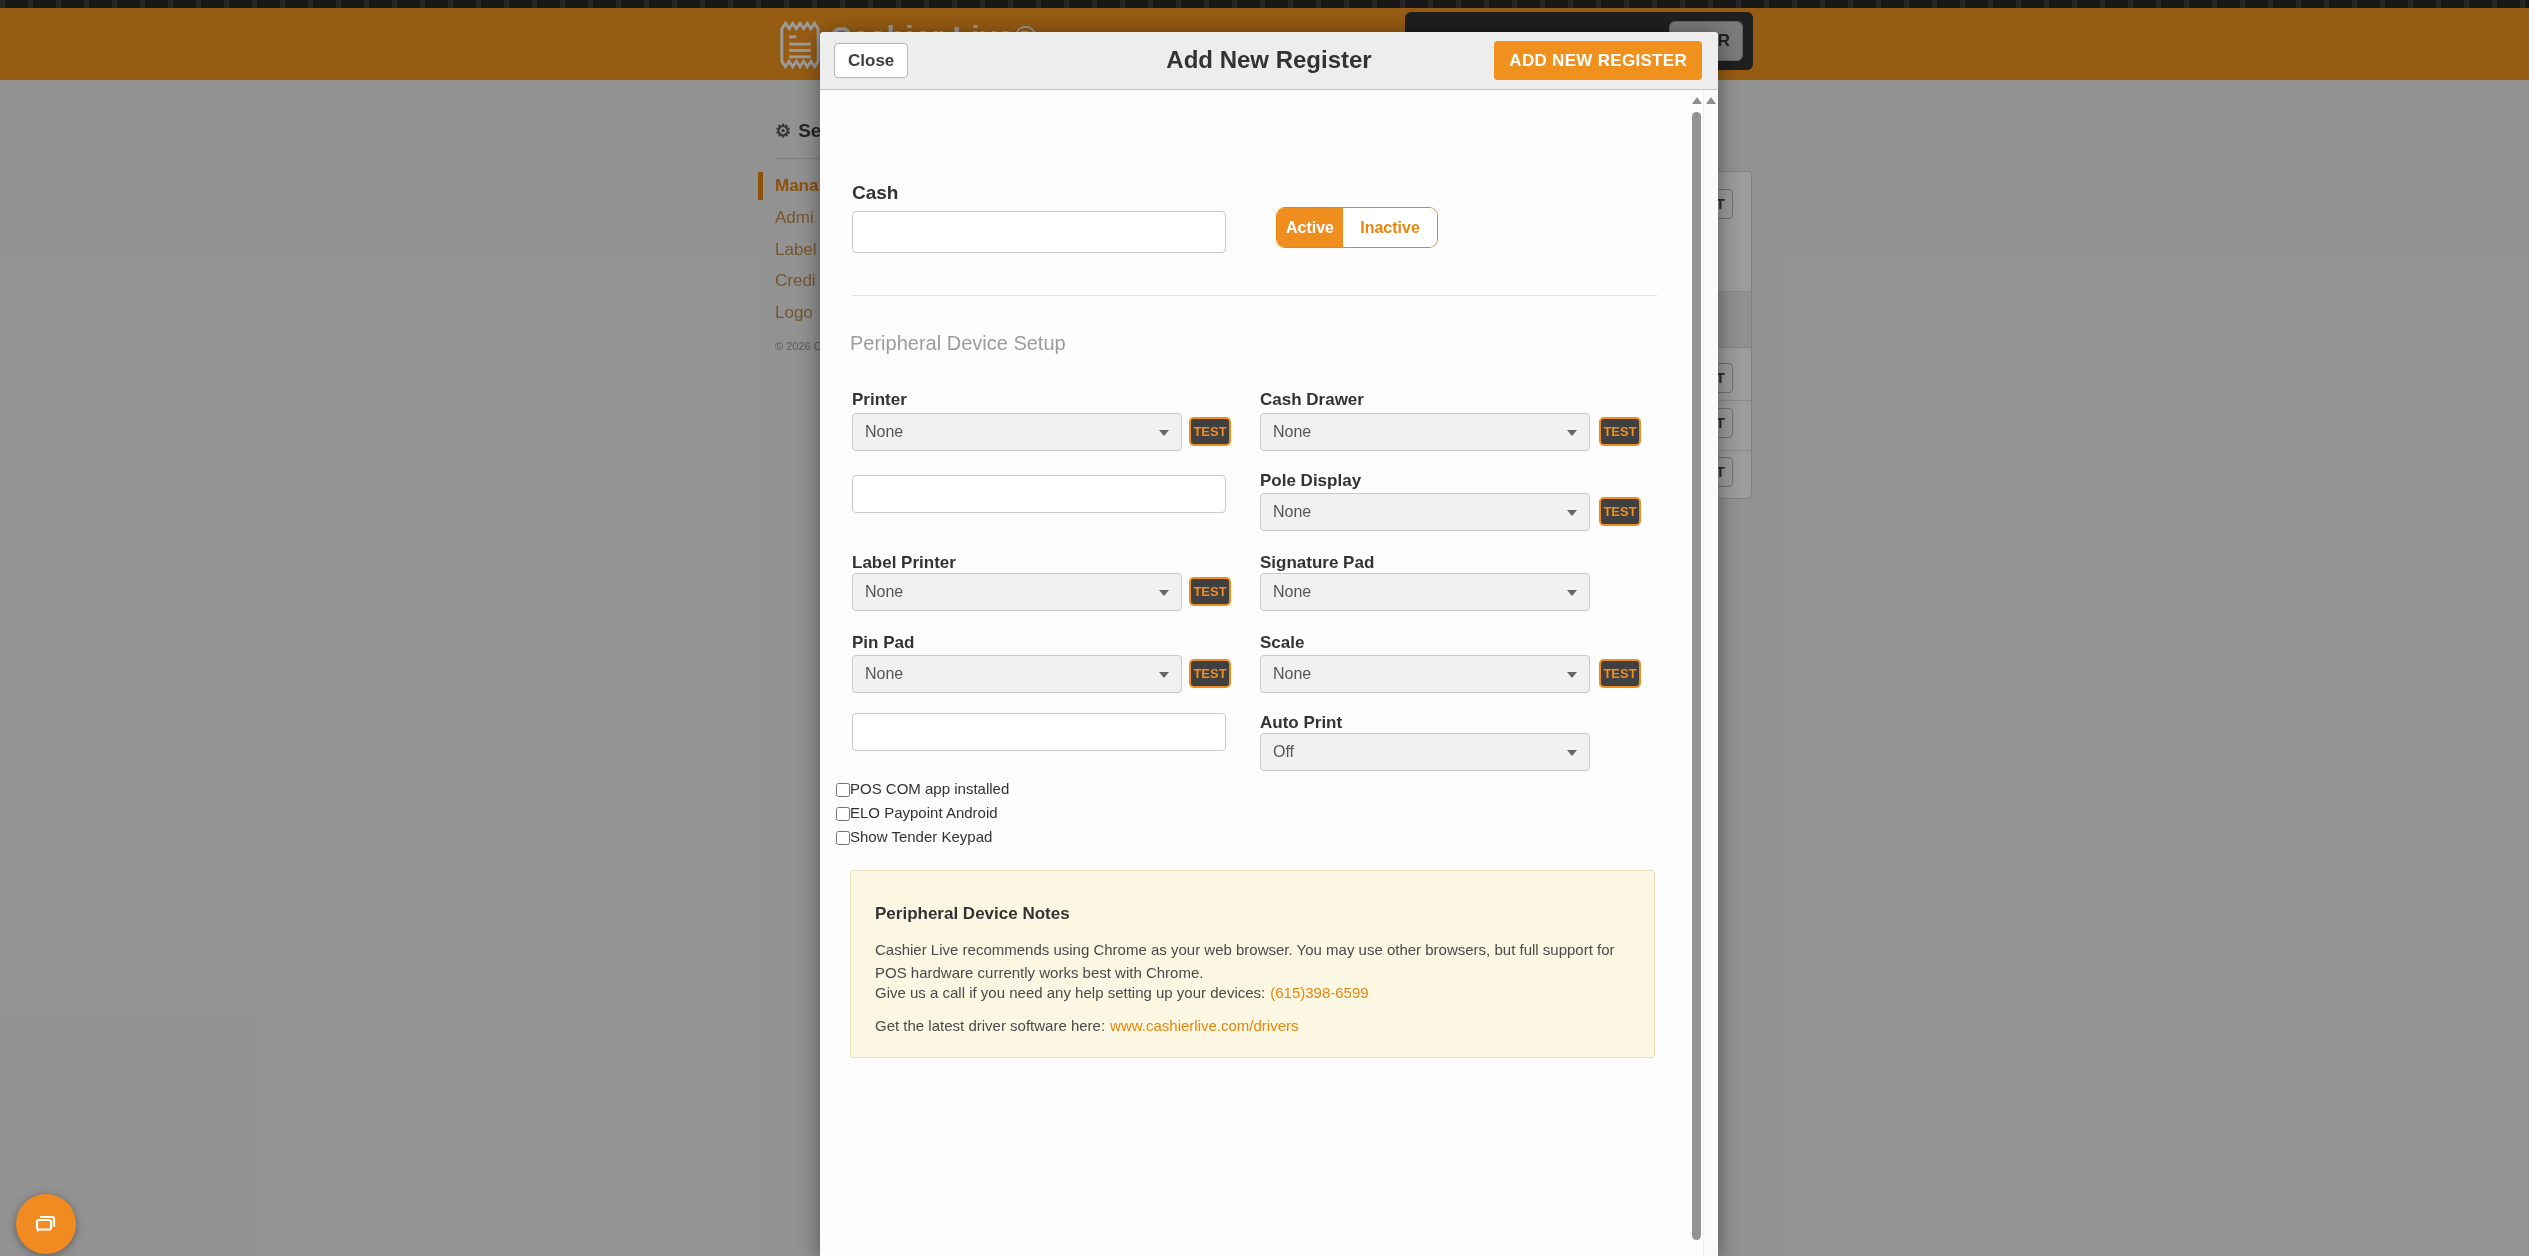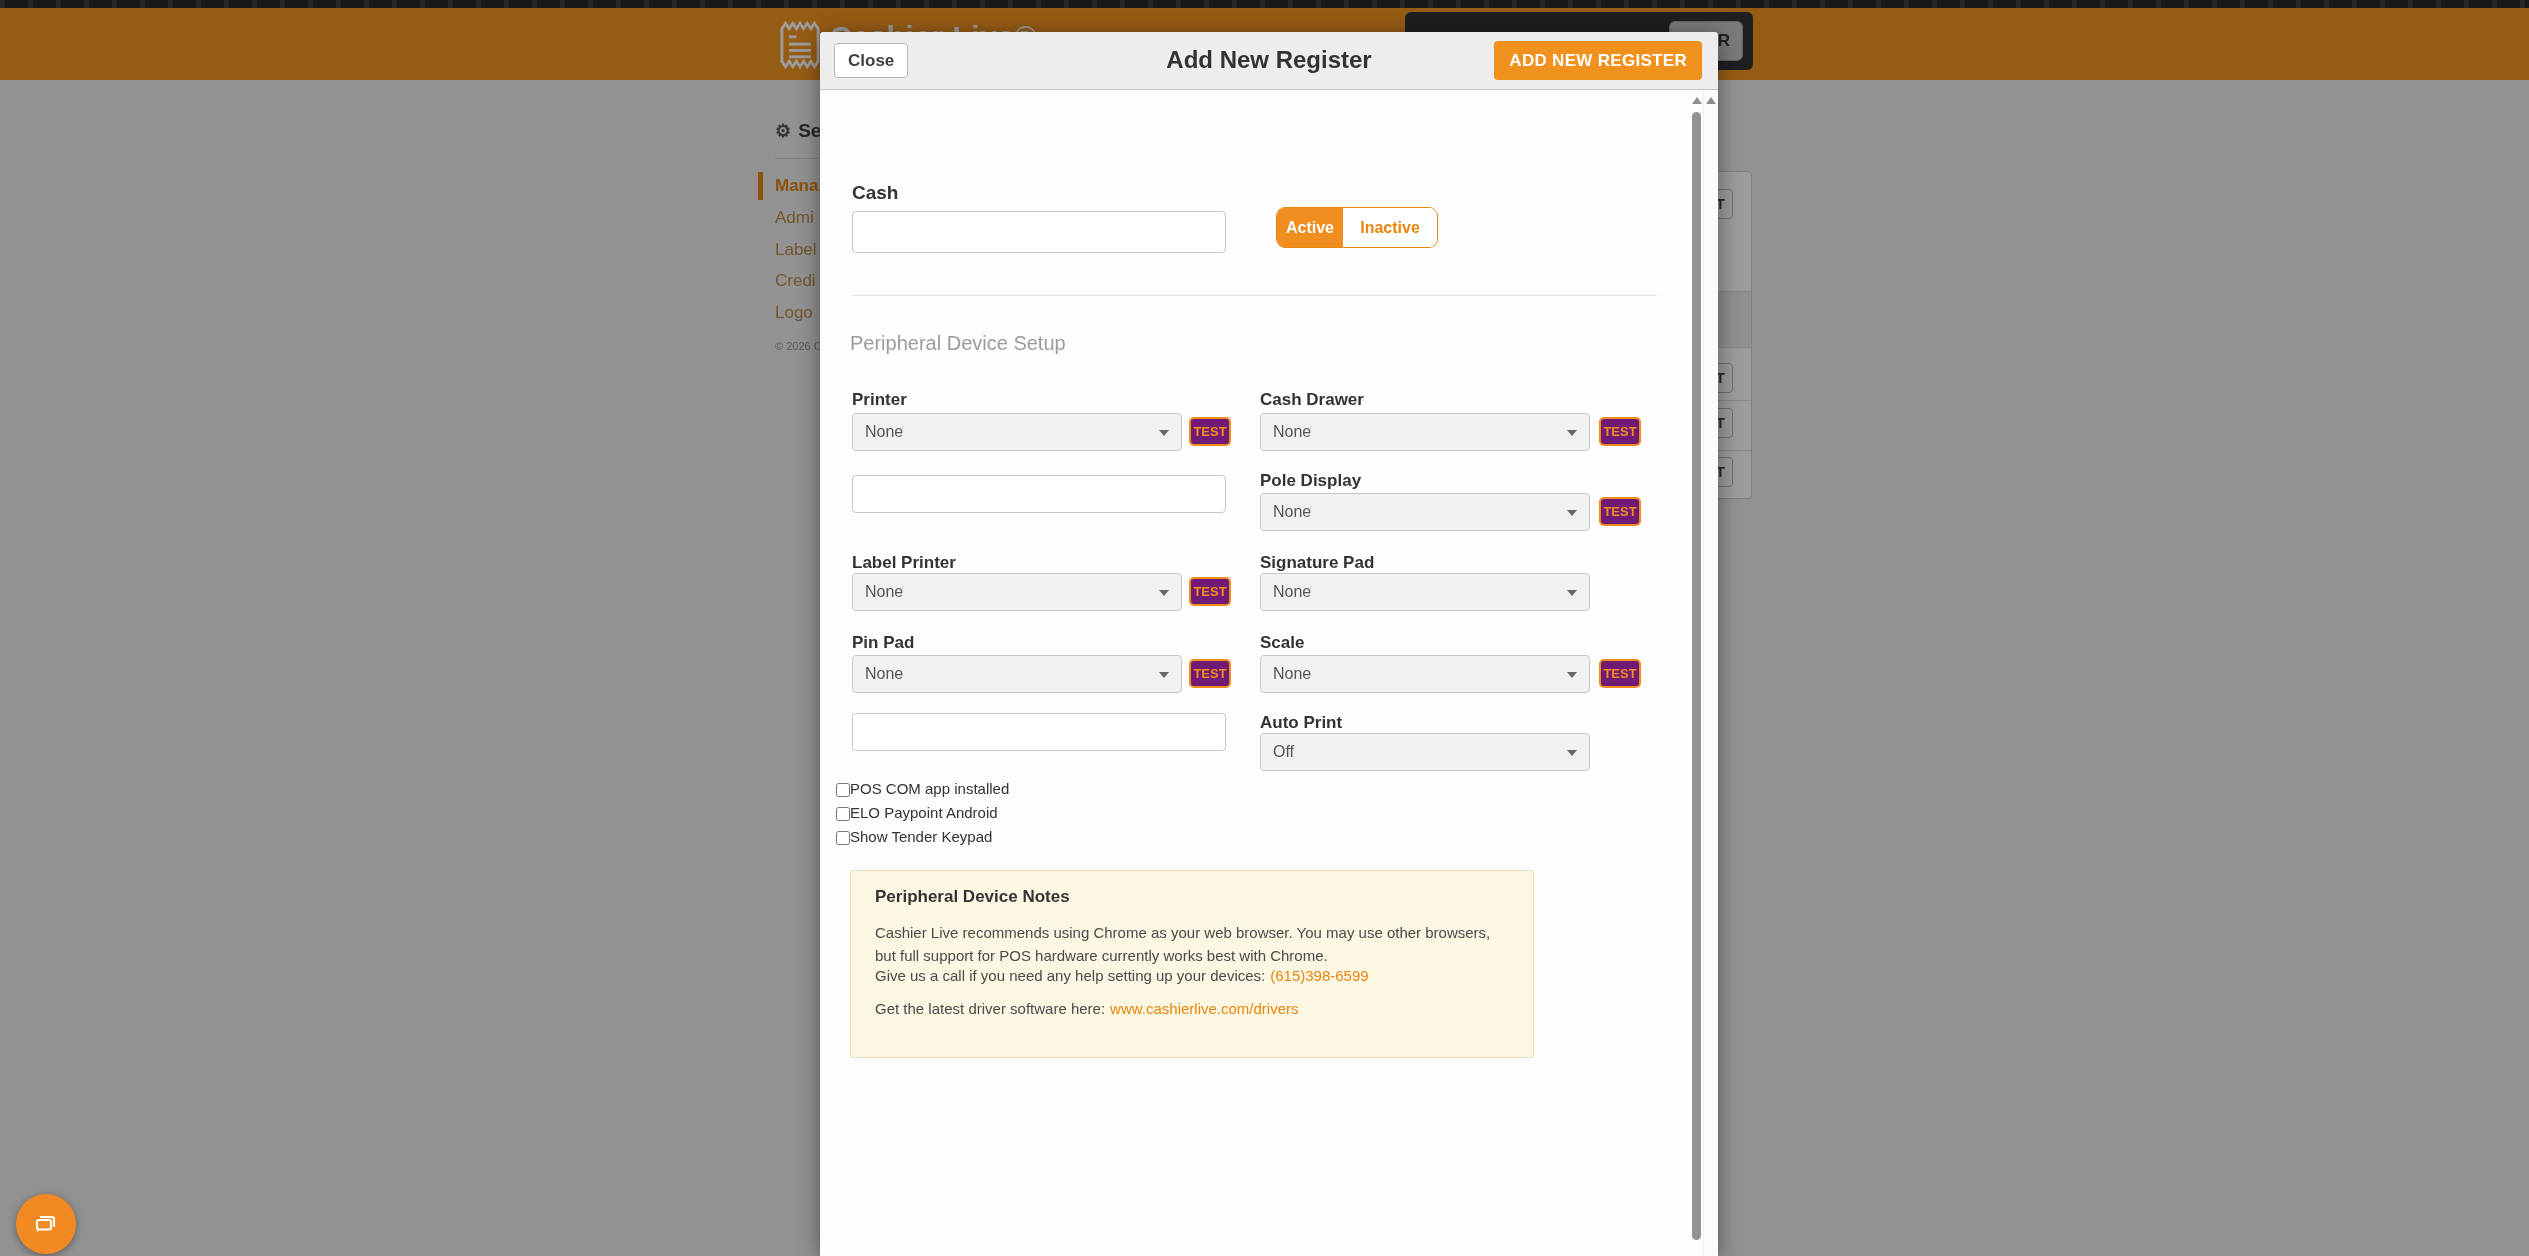--- a/index.html
+++ b/index.html
@@ -59,40 +59,40 @@
     font-family:inherit; cursor:pointer; }
 
   .field-label { position:absolute; font-size:17px; font-weight:bold; color:#333; }
   .big-label { position:absolute; font-size:19px; font-weight:bold; color:#333; }
   .text-input { position:absolute; height:42px; background:#fff; border:1px solid #c8c8c8;
     border-radius:4px; font-size:16px; color:#333; padding:0 10px; font-family:inherit; }
   .sel { position:absolute; width:330px; height:38px; background:#f1f1f1; border:1px solid #c8c8c8;
     border-radius:4px; font-size:16px; color:#555; line-height:36px; padding-left:12px; cursor:pointer; }
   .sel::after { content:""; position:absolute; right:12px; top:16px; border-left:5px solid transparent;
     border-right:5px solid transparent; border-top:6px solid #666; }
-  .test-btn { position:absolute; width:42px; height:29px; background:#701a75; border:2px solid #ef8d1e;
+  .test-btn { position:absolute; width:42px; height:29px; background:#404040; border:2px solid #ef8d1e;
     border-radius:5px; color:#ef8d1e; font-size:13px; font-weight:bold; text-align:center;
     line-height:25px; cursor:pointer; }
 
   .toggle { position:absolute; left:456px; top:175px; height:41px; display:flex;
     border:1px solid #e8860d; border-radius:9px; overflow:hidden;text-align:right; }
   .t-btn { height:100%; display:flex; align-items:center; justify-content:center;
     font-size:16px; font-weight:bold; cursor:pointer; }
   .t-active { width:66px; background:#ef8d1e; color:#fff; }
   .t-inactive { width:94px; background:#fff; color:#e8860d; }
 
   .hr { position:absolute; left:32px; top:263px; width:805px; height:1px; background:#e2e2e2; }
   .section-h { position:absolute; left:30px; top:300px; font-size:20px; color:#9c9c9c; }
 
   .chk-row { position:absolute; left:16px; display:flex; align-items:flex-end; 
     font-size:15px; color:#333; }
   .chk-row input { width:14px; height:14px; cursor:pointer; }
 
-  .notes { position:absolute; left:30px; top:838px; width:684px; height:188px; background:#fcf7e3;
-    border:1px solid #e9dfbd; border-radius:3px; padding:16px 24px; }
+  .notes { position:absolute; left:30px; top:838px; width:805px; height:188px; background:#fcf7e3;
+    border:1px solid #e9dfbd; border-radius:3px; padding:33px 24px; }
   .notes-title { font-size:17px; font-weight:bold; color:#333; margin-bottom:15px; }
   .notes-body { font-size:15px; color:#4a4a4a; line-height:1.5; margin-bottom:0; max-width:745px; }
   .notes-line { font-size:15px; color:#4a4a4a; margin-bottom:16px; }
   .olink { color:#e8860d; text-decoration:none; margin-left:5px; cursor:pointer; }
 
   
   .sb-inner { position:absolute; left:870px; top:58px; bottom:0; width:13px; background:#fdfdfd; }
   .sb-outer { position:absolute; left:883px; top:58px; bottom:0; width:15px; background:#fbfbfb;
     border-left:1px solid #efefef; }
   .sb-arrow { position:absolute; left:50%; transform:translateX(-50%); top:7px; width:0; height:0;

